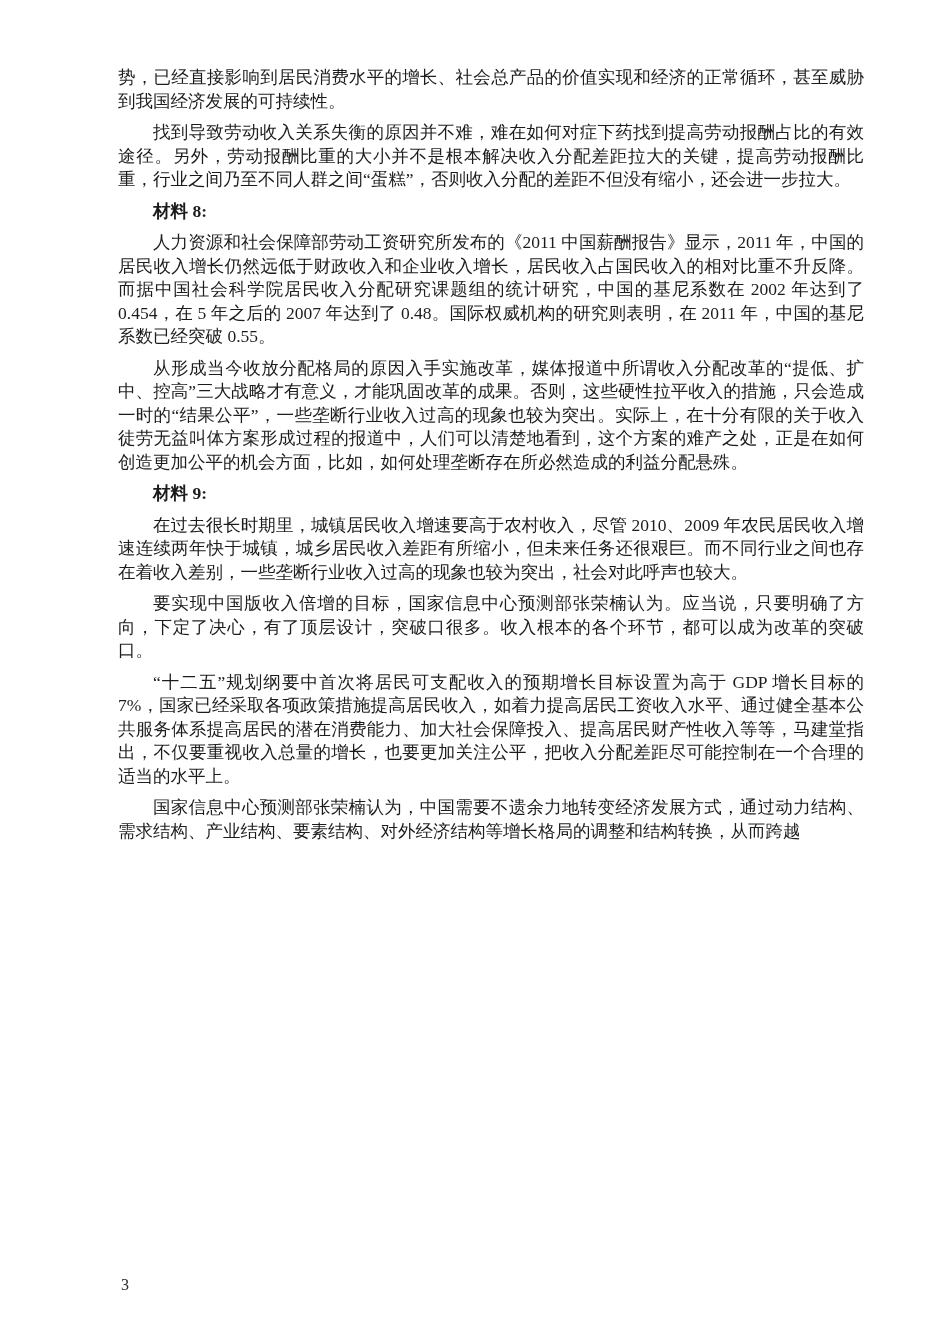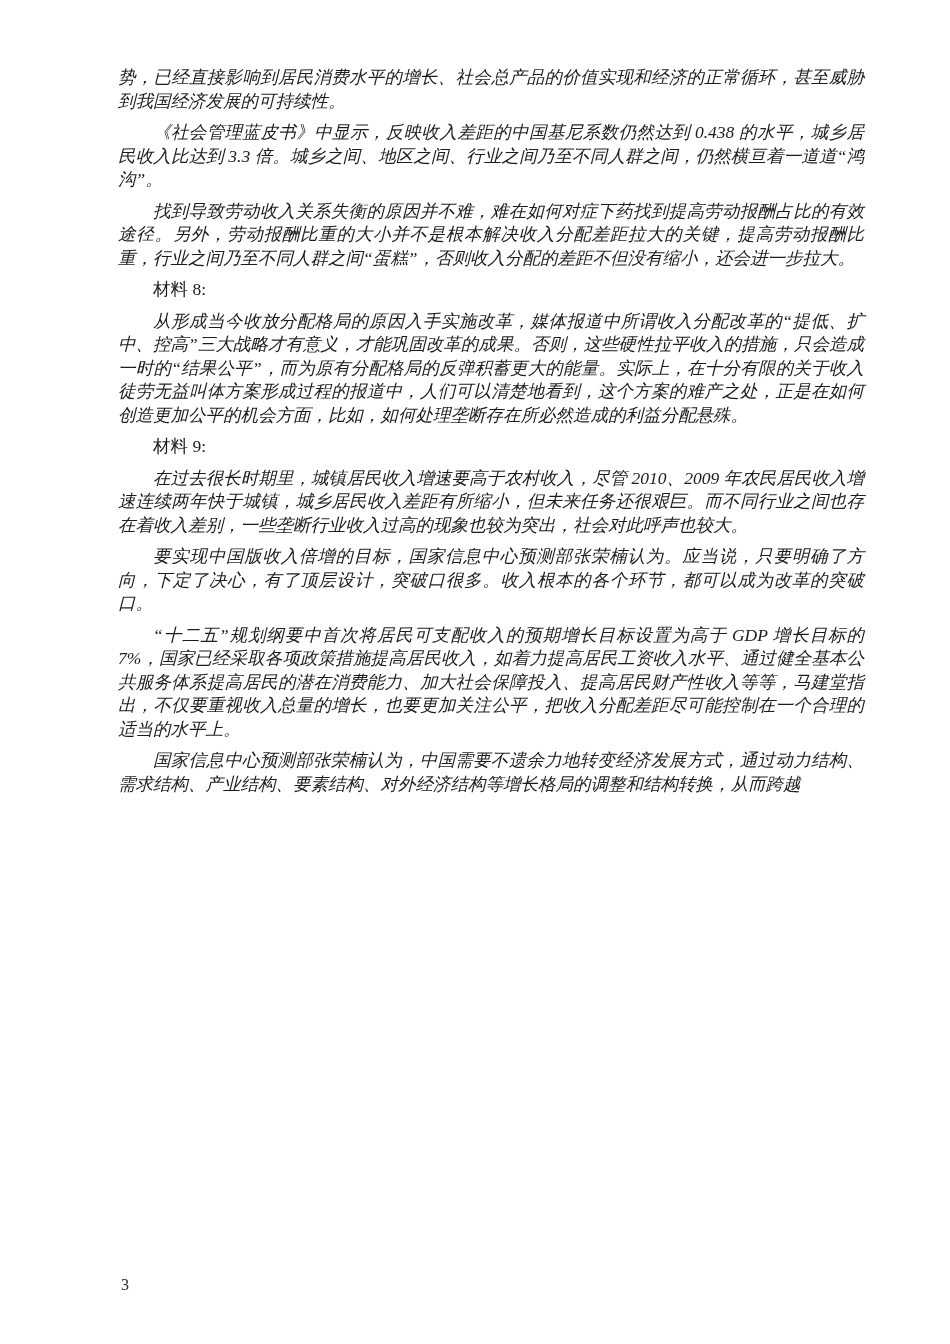--- a/index.html
+++ b/index.html
@@ -22,49 +22,48 @@
     width: 746px;
     font-family: "Liberation Serif", "DejaVu Serif", serif;
     font-size: 17.5px;
     line-height: 23.5px;
     text-align: justify;
     text-justify: inter-ideograph;
   }
   .para {
     margin: 0 0 8px 0;
     text-indent: 2em;
-    font-style: italic;
   }
   .para.noindent {
     text-indent: 0;
   }
   .heading {
     margin: 0 0 8px 0;
     text-indent: 2em;
-    font-weight: normal;
+    font-weight: bold;
   }
   .page-number {
     position: absolute;
     left: 121px;
     top: 1276px;
     font-family: "Liberation Serif", "DejaVu Serif", serif;
     font-size: 16px;
     color: #2a2a2a;
   }
 </style>
 </head>
 <body>
 
 <div class="page">
   <div class="content" id="content">
       <p class="para noindent">势，已经直接影响到居民消费水平的增长、社会总产品的价值实现和经济的正常循环，甚至威胁到我国经济发展的可持续性。</p>
-      <p class="para">《社会管理蓝皮书》中显示，反映收入差距的中国基尼系数仍然达到 0.438 的水平，城乡居民收入比达到 3.3 倍。城乡之间、地区之间、行业之间乃至不同人群之间，仍然横亘着一道道“鸿沟”。</p>
       <p class="para">找到导致劳动收入关系失衡的原因并不难，难在如何对症下药找到提高劳动报酬占比的有效途径。另外，劳动报酬比重的大小并不是根本解决收入分配差距拉大的关键，提高劳动报酬比重，行业之间乃至不同人群之间“蛋糕”，否则收入分配的差距不但没有缩小，还会进一步拉大。</p>
       <p class="heading">材料 8:</p>
-      <p class="para">从形成当今收放分配格局的原因入手实施改革，媒体报道中所谓收入分配改革的“提低、扩中、控高”三大战略才有意义，才能巩固改革的成果。否则，这些硬性拉平收入的措施，只会造成一时的“结果公平”，而为原有分配格局的反弹积蓄更大的能量。实际上，在十分有限的关于收入徒劳无益叫体方案形成过程的报道中，人们可以清楚地看到，这个方案的难产之处，正是在如何创造更加公平的机会方面，比如，如何处理垄断存在所必然造成的利益分配悬殊。</p>
+      <p class="para">人力资源和社会保障部劳动工资研究所发布的《2011 中国薪酬报告》显示，2011 年，中国的居民收入增长仍然远低于财政收入和企业收入增长，居民收入占国民收入的相对比重不升反降。而据中国社会科学院居民收入分配研究课题组的统计研究，中国的基尼系数在 2002 年达到了 0.454，在 5 年之后的 2007 年达到了 0.48。国际权威机构的研究则表明，在 2011 年，中国的基尼系数已经突破 0.55。</p>
+      <p class="para">从形成当今收放分配格局的原因入手实施改革，媒体报道中所谓收入分配改革的“提低、扩中、控高”三大战略才有意义，才能巩固改革的成果。否则，这些硬性拉平收入的措施，只会造成一时的“结果公平”，一些垄断行业收入过高的现象也较为突出。实际上，在十分有限的关于收入徒劳无益叫体方案形成过程的报道中，人们可以清楚地看到，这个方案的难产之处，正是在如何创造更加公平的机会方面，比如，如何处理垄断存在所必然造成的利益分配悬殊。</p>
       <p class="heading">材料 9:</p>
       <p class="para">在过去很长时期里，城镇居民收入增速要高于农村收入，尽管 2010、2009 年农民居民收入增速连续两年快于城镇，城乡居民收入差距有所缩小，但未来任务还很艰巨。而不同行业之间也存在着收入差别，一些垄断行业收入过高的现象也较为突出，社会对此呼声也较大。</p>
       <p class="para">要实现中国版收入倍增的目标，国家信息中心预测部张荣楠认为。应当说，只要明确了方向，下定了决心，有了顶层设计，突破口很多。收入根本的各个环节，都可以成为改革的突破口。</p>
       <p class="para">“十二五”规划纲要中首次将居民可支配收入的预期增长目标设置为高于 GDP 增长目标的 7%，国家已经采取各项政策措施提高居民收入，如着力提高居民工资收入水平、通过健全基本公共服务体系提高居民的潜在消费能力、加大社会保障投入、提高居民财产性收入等等，马建堂指出，不仅要重视收入总量的增长，也要更加关注公平，把收入分配差距尽可能控制在一个合理的适当的水平上。</p>
       <p class="para">国家信息中心预测部张荣楠认为，中国需要不遗余力地转变经济发展方式，通过动力结构、需求结构、产业结构、要素结构、对外经济结构等增长格局的调整和结构转换，从而跨越</p>
     </div>
   <div class="page-number">3</div>
 </div>
 
 </body></html>

